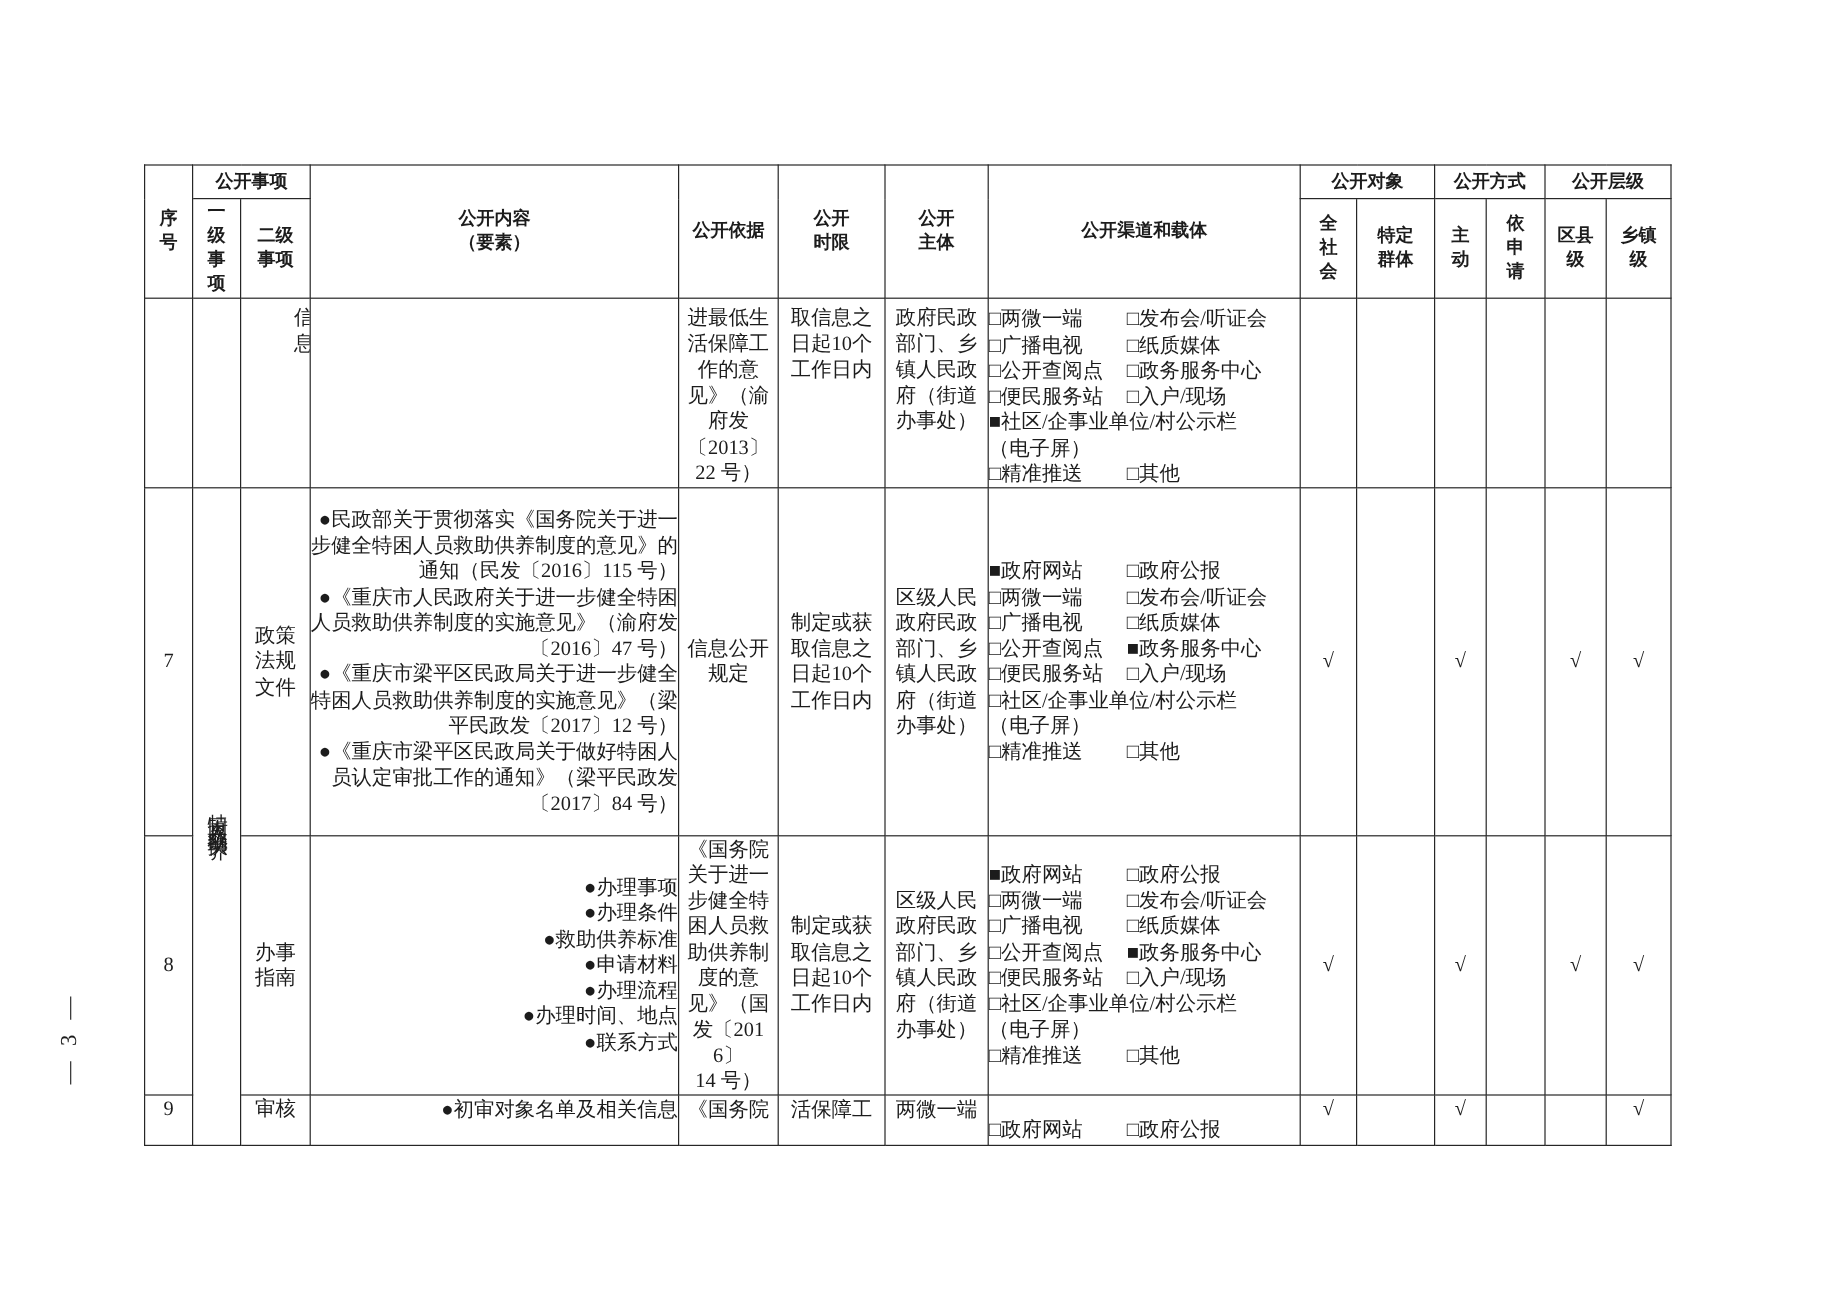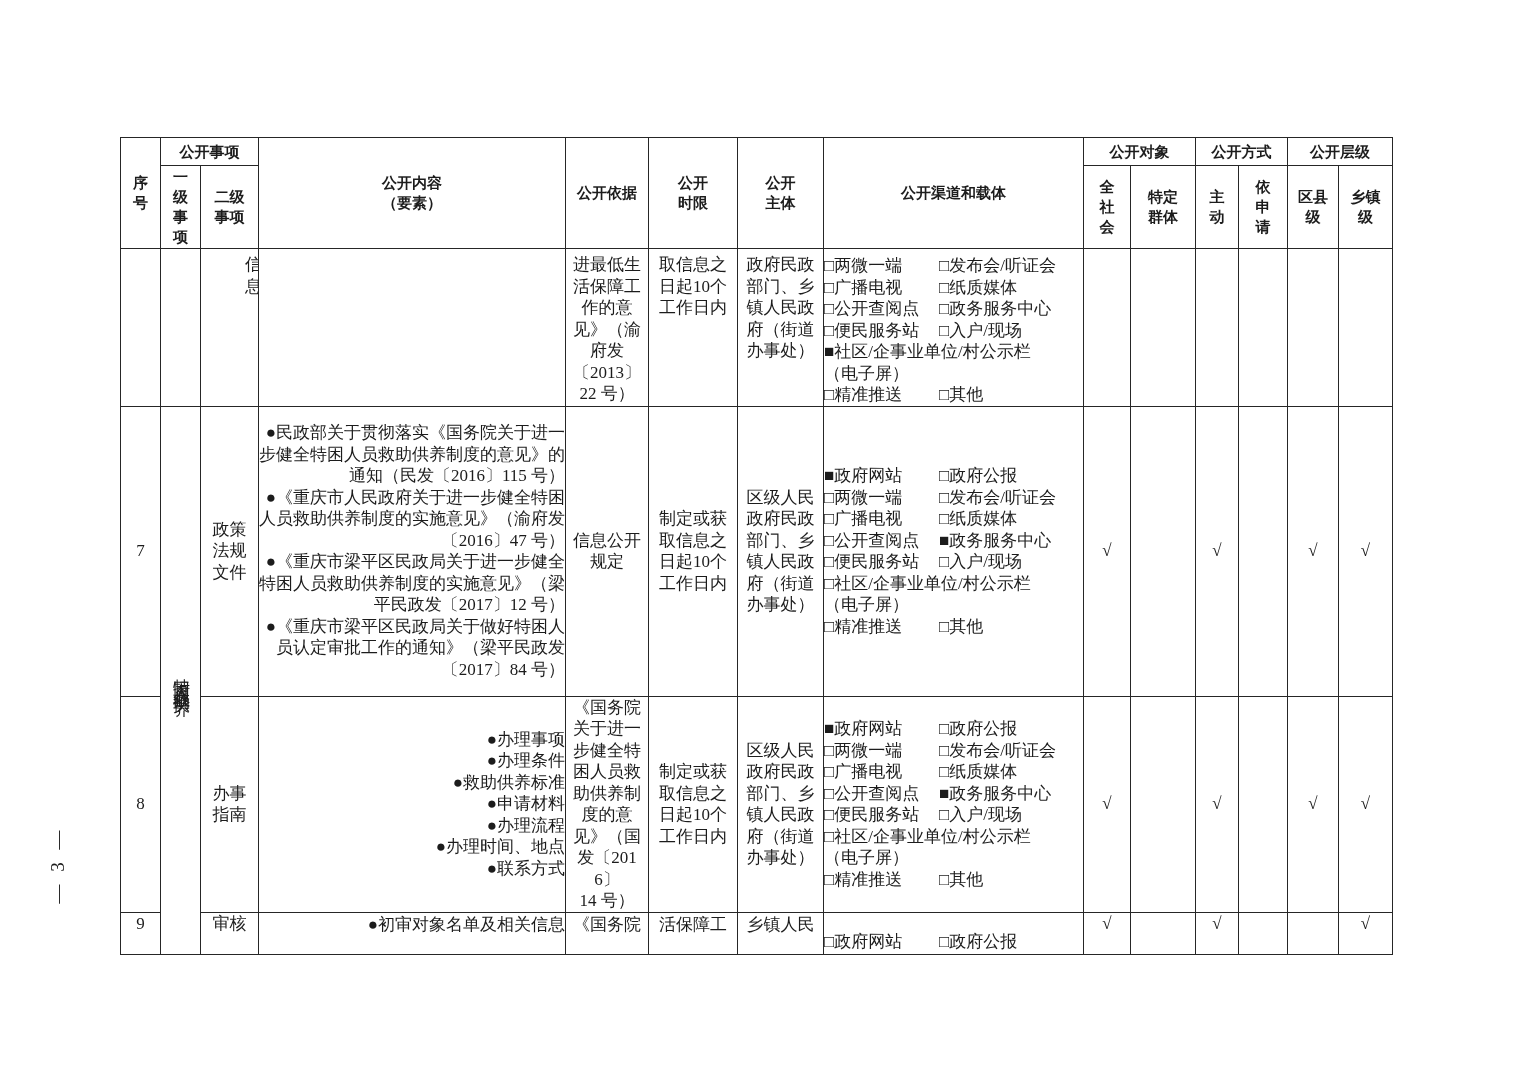--- a/index.html
+++ b/index.html
@@ -347,21 +347,21 @@
     <td class="chk">√</td>
     <td class="chk">√</td>
   </tr>
 
   <tr style="height:26px" class="clipped">
     <td class="seq">9</td>
     <td class="lv2">审核</td>
     <td class="content-cell">●初审对象名单及相关信息</td>
     <td class="small-cell">《国务院</td>
     <td class="small-cell">活保障工</td>
-    <td class="small-cell">乡镇人民</td>
+    <td class="small-cell">两微一端</td>
     <td class="ch-cell">
           <div class="ch-line">
             <span class="ch-l">□政府网站</span>
             <span class="ch-r">□政府公报</span>
           </div>
         </td>
     <td class="chk">√</td>
     <td class="chk"></td>
     <td class="chk">√</td>
     <td class="chk"></td>

